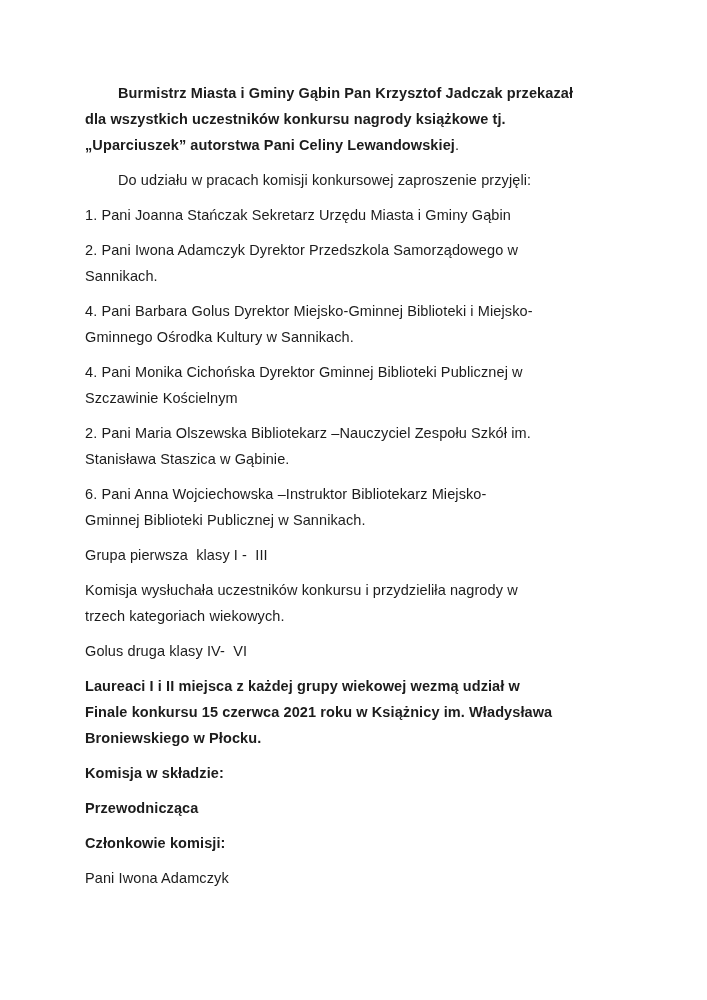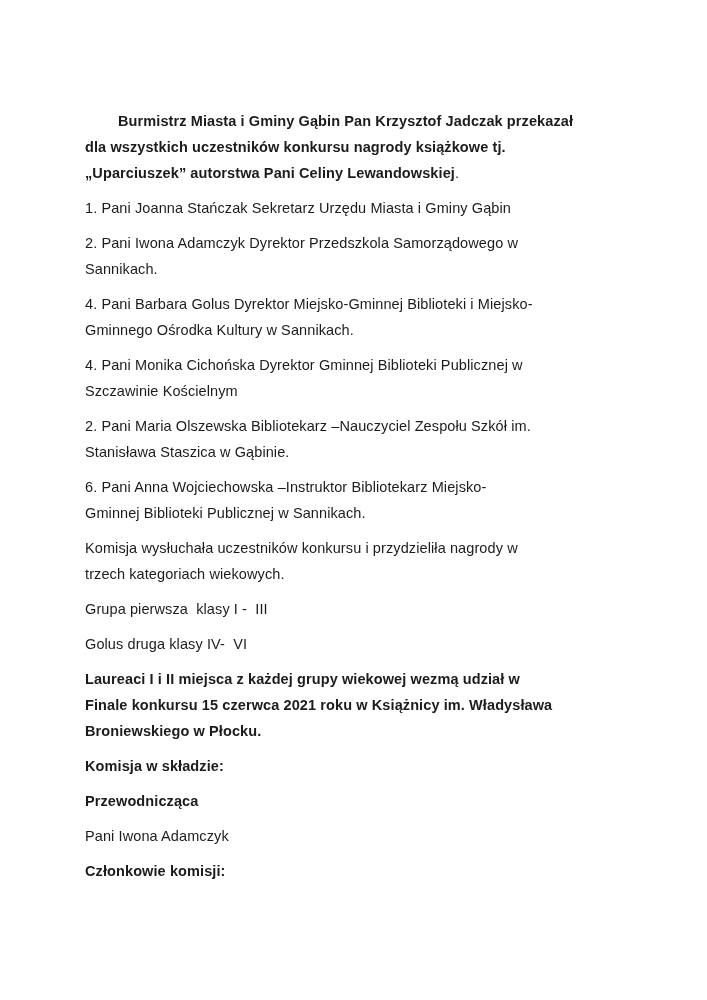--- a/index.html
+++ b/index.html
@@ -10,21 +10,21 @@
   body {
     width: 707px;
     height: 1000px;
     font-family: "Liberation Sans", "DejaVu Sans", sans-serif;
     color: #1c1c1c;
   }
   .page {
     box-sizing: border-box;
     width: 707px;
     height: 1000px;
-    padding: 108px 76px 0 85px;
+    padding: 80px 76px 0 85px;
     background: #ffffff;
     overflow: hidden;
   }
   p.doc {
     margin: 0 0 9px 0;
     font-size: 14.5px;
     line-height: 26px;
     font-weight: 400;
     white-space: pre-wrap;
     letter-spacing: 0.1px;
@@ -35,51 +35,52 @@
 </style>
 </head>
 <body>
 
 <div class="page">
 
   <p class="doc bold indent"><span>Burmistrz Miasta i Gminy Gąbin Pan Krzysztof Jadczak przekazał
 dla wszystkich uczestników konkursu nagrody książkowe tj.
 „Uparciuszek” autorstwa Pani Celiny Lewandowskiej</span><span class="regular-suffix">.</span></p>
 
+  <p class="doc indent">Do udziału w pracach komisji konkursowej zaproszenie przyjęli:</p>
 
   <p class="doc">1. Pani Joanna Stańczak Sekretarz Urzędu Miasta i Gminy Gąbin</p>
 
   <p class="doc">2. Pani Iwona Adamczyk Dyrektor Przedszkola Samorządowego w
 Sannikach.</p>
 
   <p class="doc">4. Pani Barbara Golus Dyrektor Miejsko-Gminnej Biblioteki i Miejsko-
 Gminnego Ośrodka Kultury w Sannikach.</p>
 
   <p class="doc">4. Pani Monika Cichońska Dyrektor Gminnej Biblioteki Publicznej w
 Szczawinie Kościelnym</p>
 
   <p class="doc">2. Pani Maria Olszewska Bibliotekarz –Nauczyciel Zespołu Szkół im.
 Stanisława Staszica w Gąbinie.</p>
 
   <p class="doc">6. Pani Anna Wojciechowska –Instruktor Bibliotekarz Miejsko-
 Gminnej Biblioteki Publicznej w Sannikach.</p>
 
+  <p class="doc">Grupa pierwsza  klasy I -  III</p>
+
   <p class="doc">Komisja wysłuchała uczestników konkursu i przydzieliła nagrody w
 trzech kategoriach wiekowych.</p>
-
-  <p class="doc">Grupa pierwsza  klasy I -  III</p>
 
   <p class="doc">Golus druga klasy IV-  VI</p>
 
 
   <p class="doc bold">Laureaci I i II miejsca z każdej grupy wiekowej wezmą udział w
 Finale konkursu 15 czerwca 2021 roku w Książnicy im. Władysława
 Broniewskiego w Płocku.</p>
 
   <p class="doc bold">Komisja w składzie:</p>
 
   <p class="doc bold">Przewodnicząca</p>
 
+  <p class="doc bold">Członkowie komisji:</p>
+
   <p class="doc">Pani Iwona Adamczyk</p>
-
-  <p class="doc bold">Członkowie komisji:</p>
 
 </div>
 
 </body></html>

